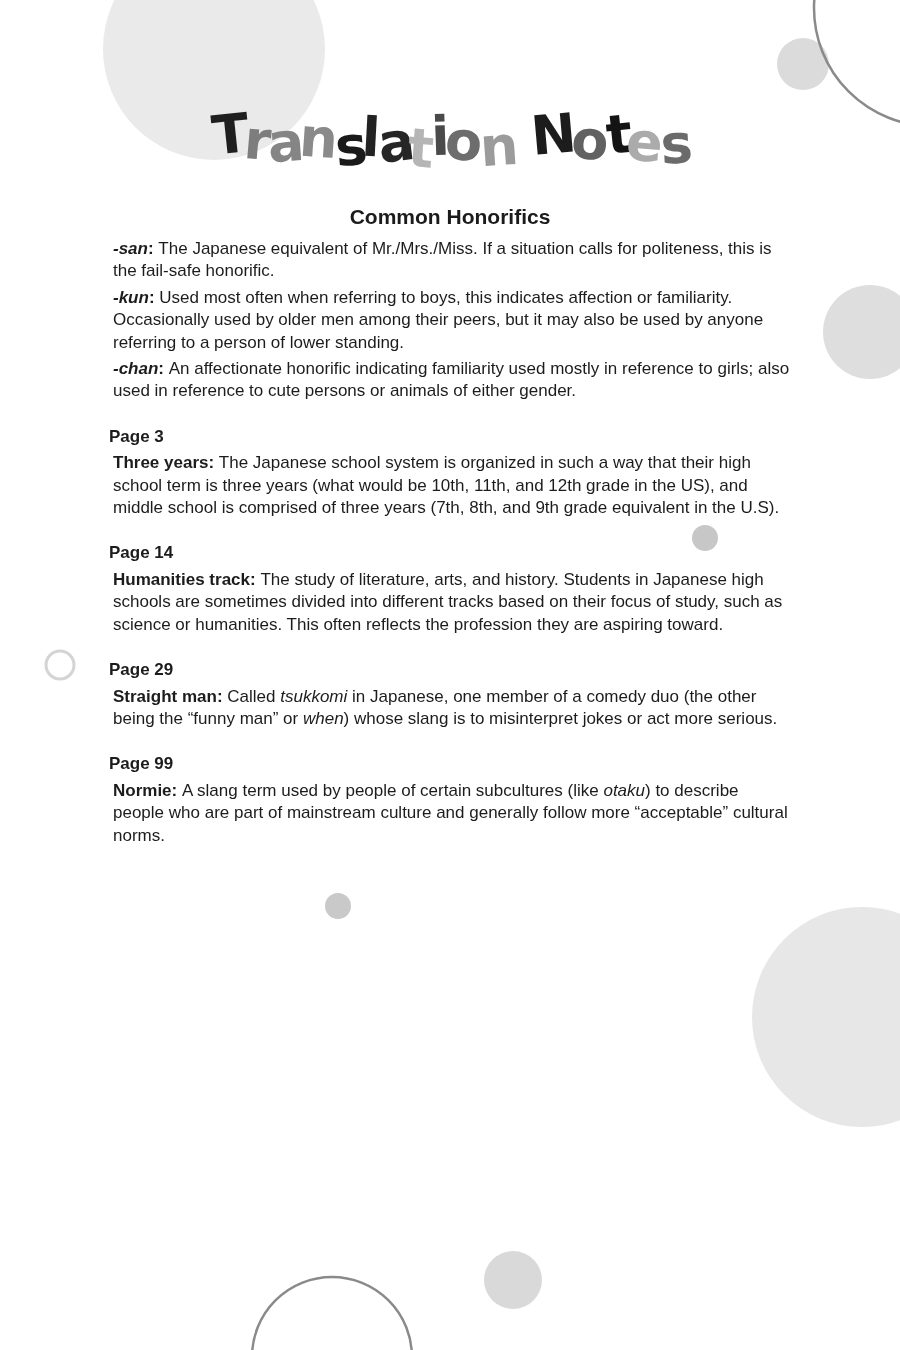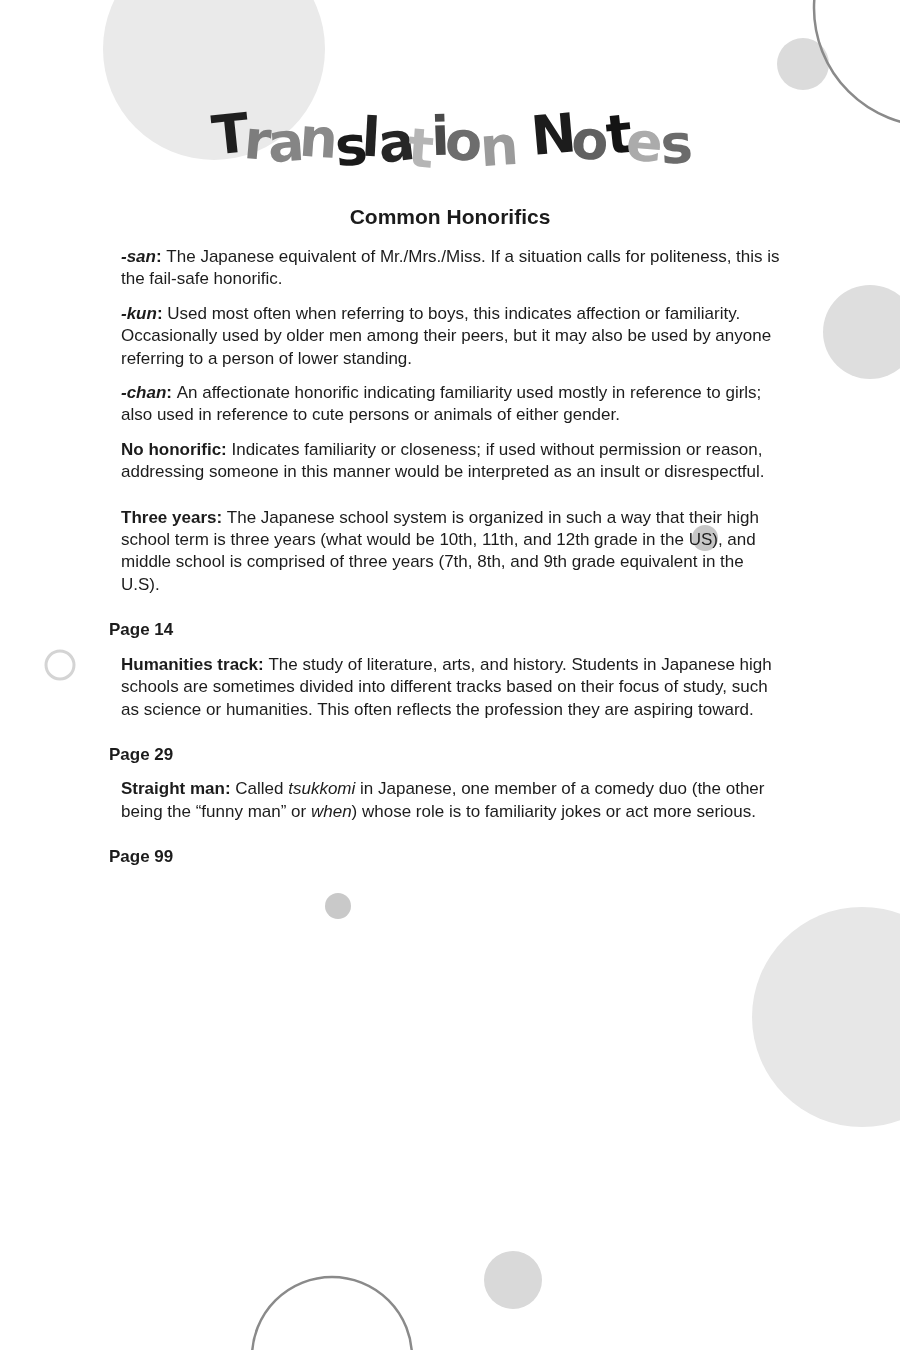--- a/index.html
+++ b/index.html
@@ -18,21 +18,21 @@
   .tl{display:inline-block;margin-right:-4px}
   .tsp{display:inline-block;width:18px}
   #subtitle{
     left:0;right:0;top:188px;text-align:center;
     font-size:21px;font-weight:bold;color:#1b1b1b;
   }
   #textcol{
     left:109px;width:686px;top:234px;
     font-size:17px;line-height:22.4px;color:#1c1c1c;
   }
-  .para{margin:12px}
+  .para{margin:4px}
   .section{margin-top:23px}
   .page-label{font-weight:bold}
   .b{font-weight:bold}
   .i{font-style:italic}
 </style>
 </head>
 <body>
 
 <svg id="decor" width="900" height="1350" viewBox="0 0 900 1350">
     <circle cx="214" cy="49" r="111" fill="#eaeaea"></circle>
@@ -49,33 +49,34 @@
 
 <h1 id="title" class="layer"><span class="tl" style="color: rgb(31, 31, 31); transform: rotate(-6deg) translateY(2px);">T</span><span class="tl" style="color: rgb(125, 125, 125); transform: rotate(5deg) translateY(8px);">r</span><span class="tl" style="color: rgb(133, 133, 133); transform: rotate(-4deg) translateY(10px);">a</span><span class="tl" style="color: rgb(138, 138, 138); transform: rotate(4deg) translateY(6px);">n</span><span class="tl" style="color: rgb(26, 26, 26); transform: rotate(-5deg) translateY(14px);">s</span><span class="tl" style="color: rgb(34, 34, 34); transform: rotate(3deg) translateY(5px);">l</span><span class="tl" style="color: rgb(38, 38, 38); transform: rotate(-7deg) translateY(10px);">a</span><span class="tl" style="color: rgb(181, 181, 181); transform: rotate(4deg) translateY(16px);">t</span><span class="tl" style="color: rgb(74, 74, 74); transform: rotate(-2deg) translateY(4px);">i</span><span class="tl" style="color: rgb(109, 109, 109); transform: rotate(5deg) translateY(9px);">o</span><span class="tl" style="color: rgb(155, 155, 155); transform: rotate(-4deg) translateY(14px);">n</span><span class="tsp"></span><span class="tl" style="color: rgb(28, 28, 28); transform: rotate(-5deg) translateY(2px);">N</span><span class="tl" style="color: rgb(97, 97, 97); transform: rotate(4deg) translateY(8px);">o</span><span class="tl" style="color: rgb(20, 20, 20); transform: rotate(-6deg) translateY(2px);">t</span><span class="tl" style="color: rgb(171, 171, 171); transform: rotate(5deg) translateY(10px);">e</span><span class="tl" style="color: rgb(107, 107, 107); transform: rotate(-3deg) translateY(12px);">s</span></h1>
 
 <h2 id="subtitle" class="layer">Common Honorifics</h2>
 
 <div id="textcol" class="layer">
   <div id="honorifics">
       <div class="para"><span class="b i">-san</span><span class="b">: </span><span>The Japanese equivalent of Mr./Mrs./Miss. If a situation calls for politeness, this is the fail-safe honorific.</span></div>
       <div class="para"><span class="b i">-kun</span><span class="b">: </span><span>Used most often when referring to boys, this indicates affection or familiarity. Occasionally used by older men among their peers, but it may also be used by anyone referring to a person of lower standing.</span></div>
       <div class="para"><span class="b i">-chan</span><span class="b">: </span><span>An affectionate honorific indicating familiarity used mostly in reference to girls; also used in reference to cute persons or animals of either gender.</span></div>
-      <div class="para"><span class="b">No honorific: </span><span>Indicates familiarity or closeness; if used without permission or reason, addressing someone in this manner would be interpreted as an insult or disrespectful.</span></div>
     </div>
   <div id="sections">
       <div class="section">
+        <div class="page-label">Page 3</div>
         <div class="para"><span class="b">Three years: </span><span>The Japanese school system is organized in such a way that their high school term is three years (what would be 10th, 11th, and 12th grade in the US), and middle school is comprised of three years (7th, 8th, and 9th grade equivalent in the U.S).</span></div>
       </div>
       <div class="section">
         <div class="page-label">Page 14</div>
         <div class="para"><span class="b">Humanities track: </span><span>The study of literature, arts, and history. Students in Japanese high schools are sometimes divided into different tracks based on their focus of study, such as science or humanities. This often reflects the profession they are aspiring toward.</span></div>
       </div>
       <div class="section">
         <div class="page-label">Page 29</div>
-        <div class="para"><span class="b">Straight man: </span><span>Called </span><span class="i">tsukkomi</span><span> in Japanese, one member of a comedy duo (the other being the “funny man” or </span><span class="i">when</span><span>) whose role is to familiarity jokes or act more serious.</span></div>
+        <div class="para"><span class="b">Straight man: </span><span>Called </span><span class="i">tsukkomi</span><span> in Japanese, one member of a comedy duo (the other being the “funny man” or </span><span class="i">when</span><span>) whose slang is to misinterpret jokes or act more serious.</span></div>
       </div>
       <div class="section">
       </div>
       <div class="section">
         <div class="page-label">Page 99</div>
+        <div class="para"><span class="b">Normie: </span><span>A slang term used by people of certain subcultures (like </span><span class="i">otaku</span><span>) to describe people who are part of mainstream culture and generally follow more “acceptable” cultural norms.</span></div>
       </div>
     </div>
 </div>
 
 </body></html>

